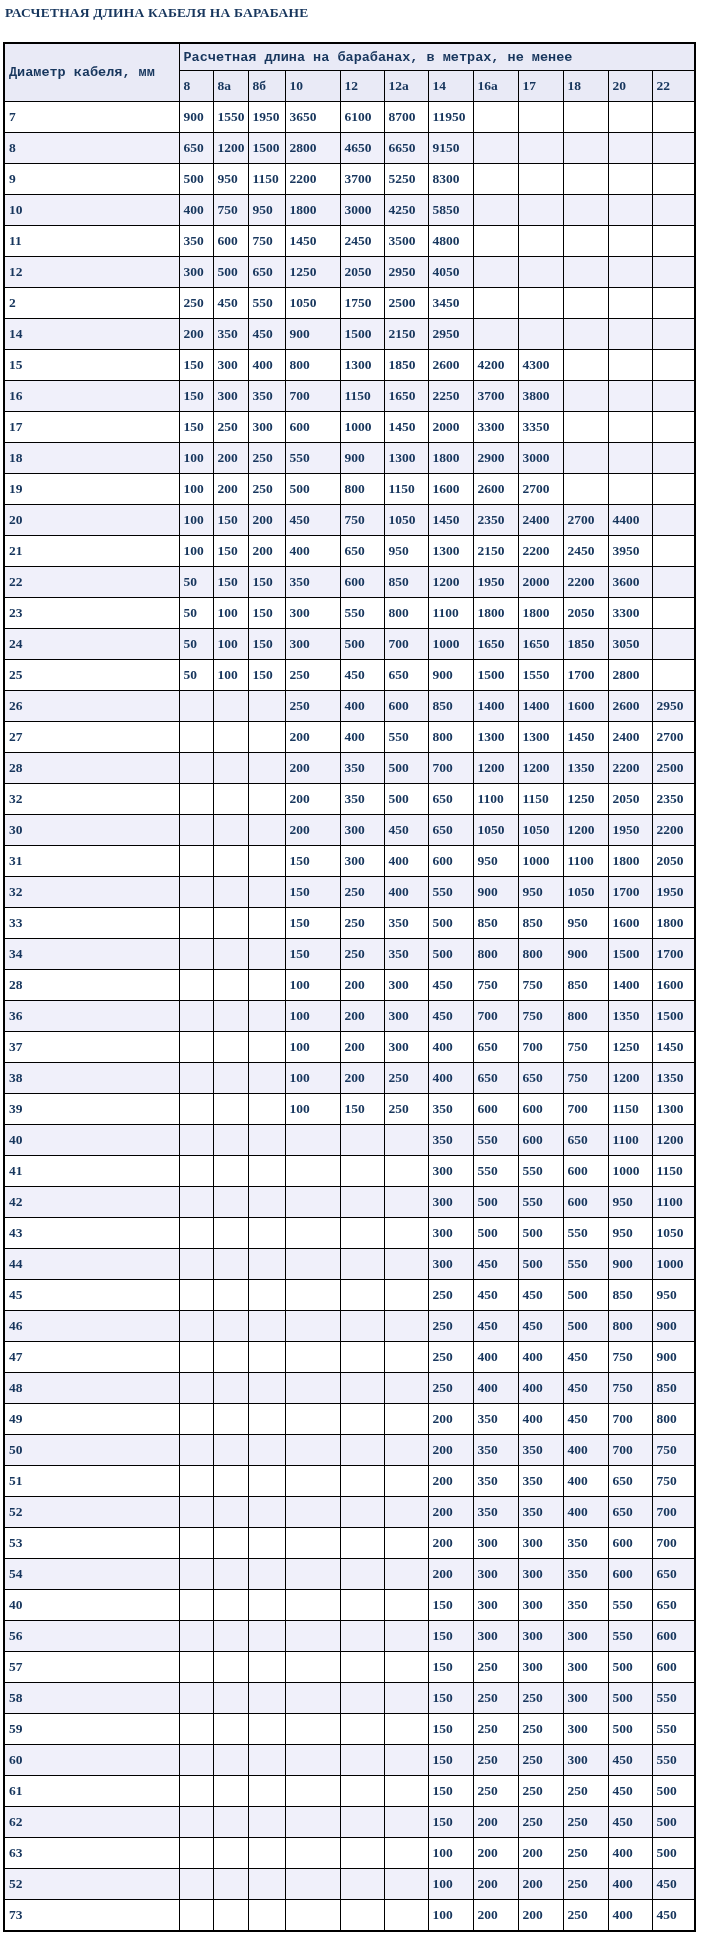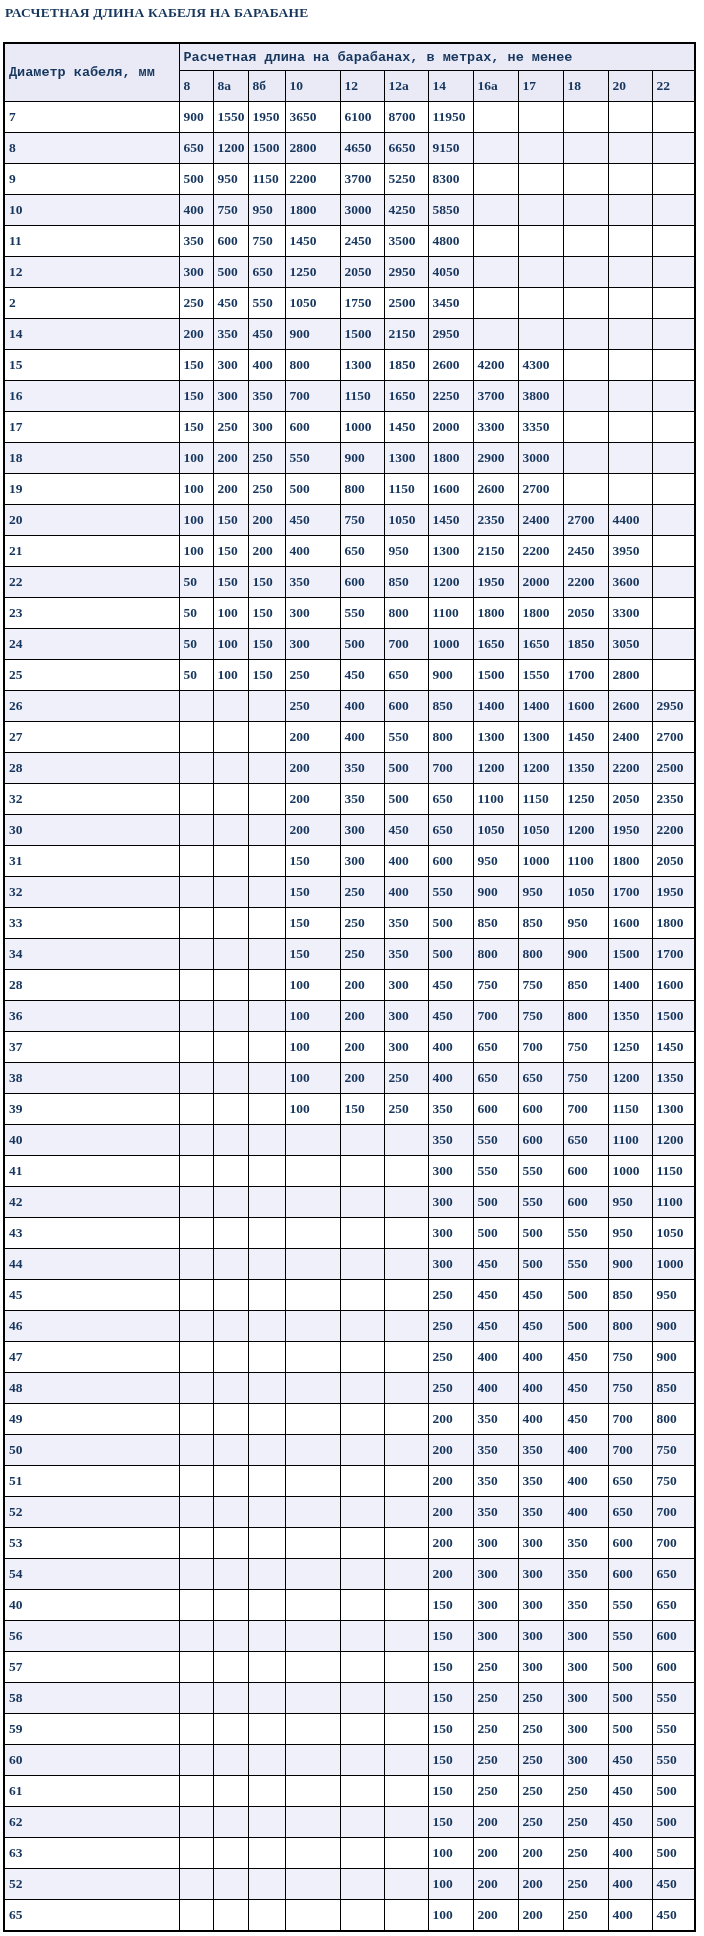--- a/index.html
+++ b/index.html
@@ -952,21 +952,21 @@
           <td></td>
           <td></td>
           <td>100</td>
           <td>200</td>
           <td>200</td>
           <td>250</td>
           <td>400</td>
           <td>450</td>
         </tr>
         <tr>
-          <td>65</td>
+          <td>73</td>
           <td></td>
           <td></td>
           <td></td>
           <td></td>
           <td></td>
           <td></td>
           <td>100</td>
           <td>200</td>
           <td>200</td>
           <td>250</td>

